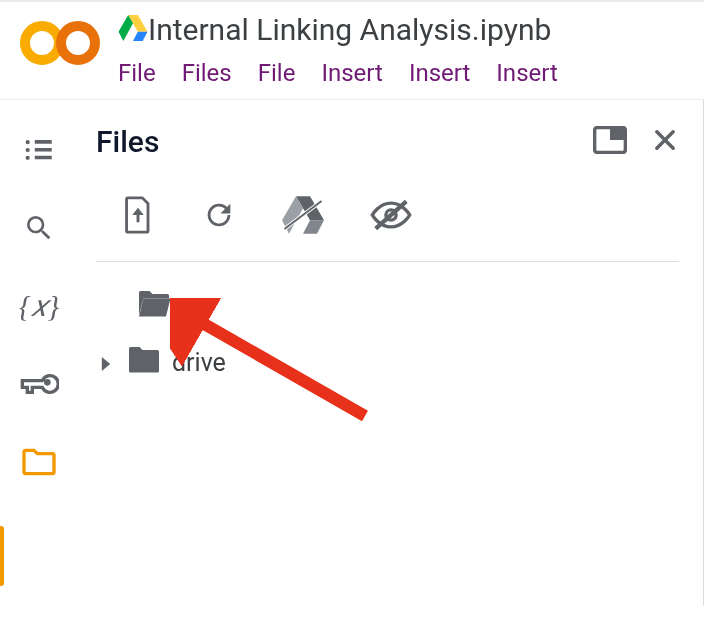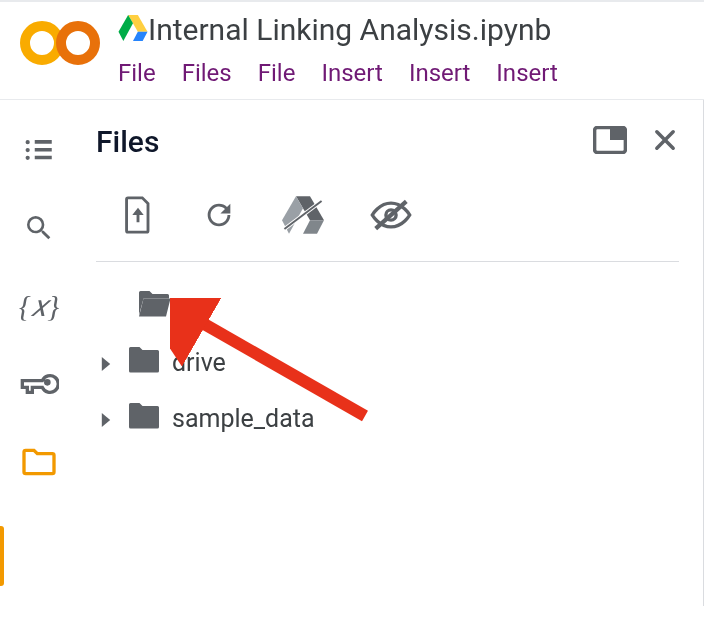--- a/index.html
+++ b/index.html
@@ -203,33 +203,20 @@
               <path fill="#5f6368" d="M2 0l6 5-6 5z"></path>
             </svg>
         </span>
         <span class="folder-icon">
           <svg width="36" height="30" viewBox="0 0 24 20">
               <path fill="#5f6368" d="M2 3a1 1 0 011-1h6l2 2h10a1 1 0 011 1v13a1 1 0 01-1 1H3a1 1 0 01-1-1V3z"></path>
             </svg>
         </span>
         <span class="fname">drive</span>
       </div>
-      <div class="tree-row">
-        <span class="expand">
-          <svg width="14" height="14" viewBox="0 0 10 10">
-              <path fill="#5f6368" d="M2 0l6 5-6 5z"></path>
-            </svg>
-        </span>
-        <span class="folder-icon">
-          <svg width="36" height="30" viewBox="0 0 24 20">
-              <path fill="#5f6368" d="M2 3a1 1 0 011-1h6l2 2h10a1 1 0 011 1v13a1 1 0 01-1 1H3a1 1 0 01-1-1V3z"></path>
-            </svg>
-        </span>
-        <span class="fname">sample_data</span>
-      </div>
     </div>
   </div>
 </div>
 
 <svg class="arrow" width="210" height="130">
   <defs>
     <marker id="ah" markerWidth="8" markerHeight="8" refX="2" refY="4" orient="auto">
       <path d="M0,0 L8,4 L0,8 Z" fill="#e8311a"></path>
     </marker>
   </defs>

